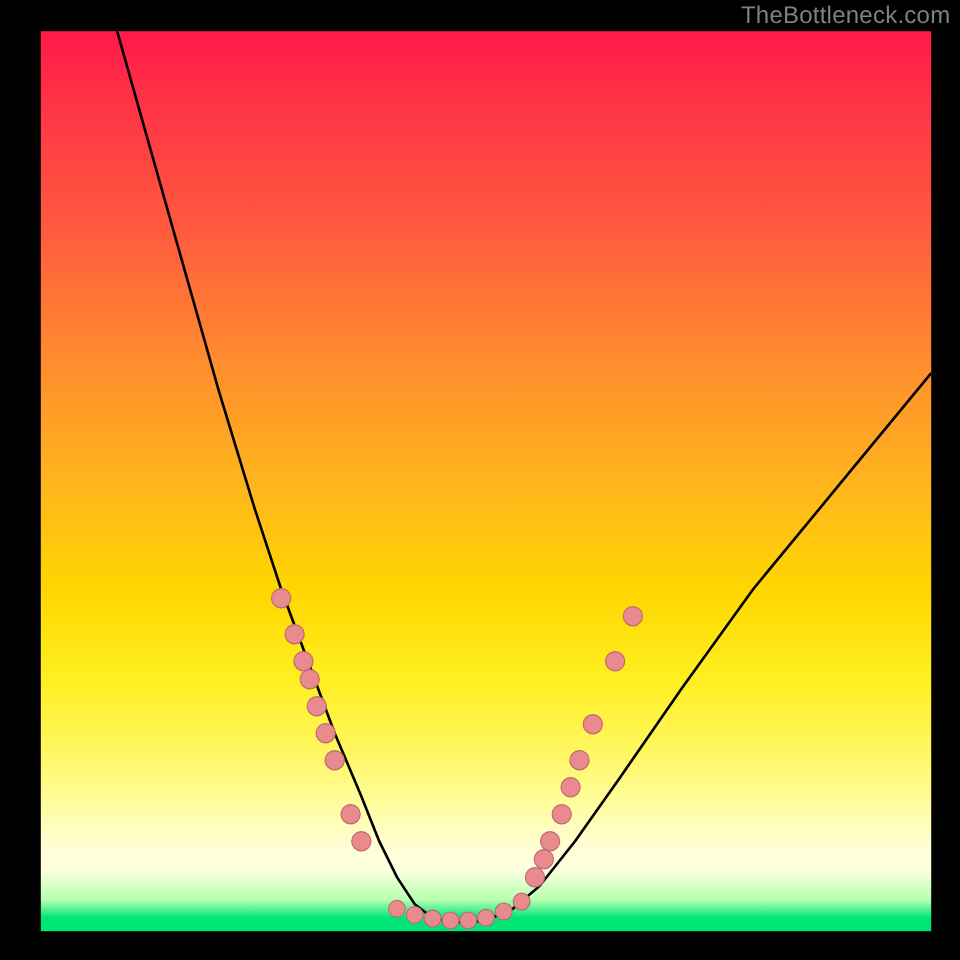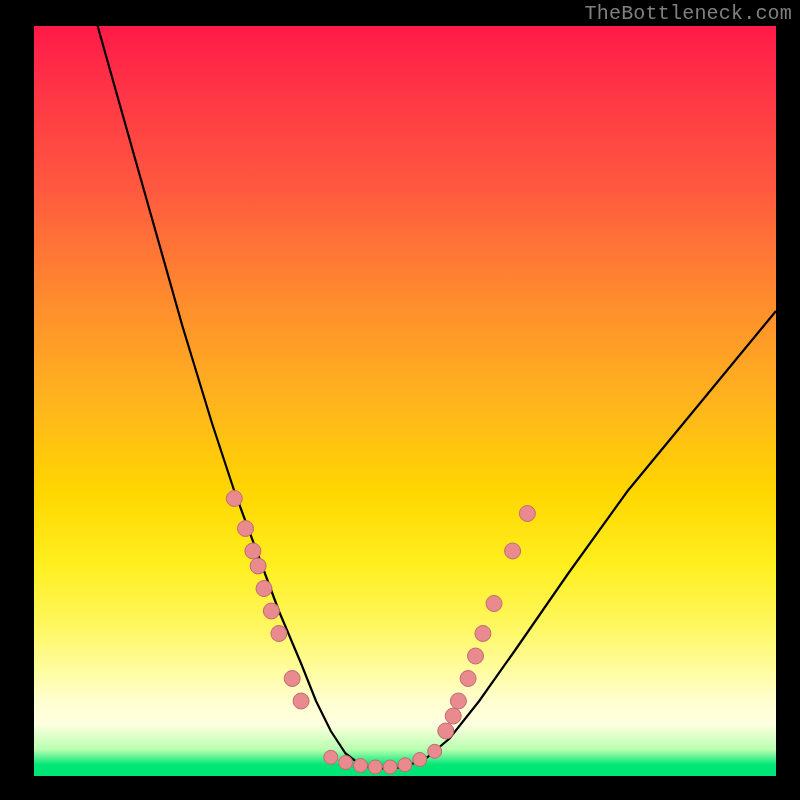--- a/index.html
+++ b/index.html
@@ -48,21 +48,21 @@
     left: 0;
     top: 0;
     width: 742px;
     height: 750px;
     pointer-events: none;
   }
   .watermark {
     position: absolute;
     top: 2px;
     right: 8px;
-    font-family: Liberation Mono, monospace;
+    font-family: Liberation Sans, sans-serif;
     font-size: 20px;
     color: #808080;
     letter-spacing: 0.2px;
     user-select: none;
   }
 </style>
 </head>
 <body>
 
 <div class="frame">

